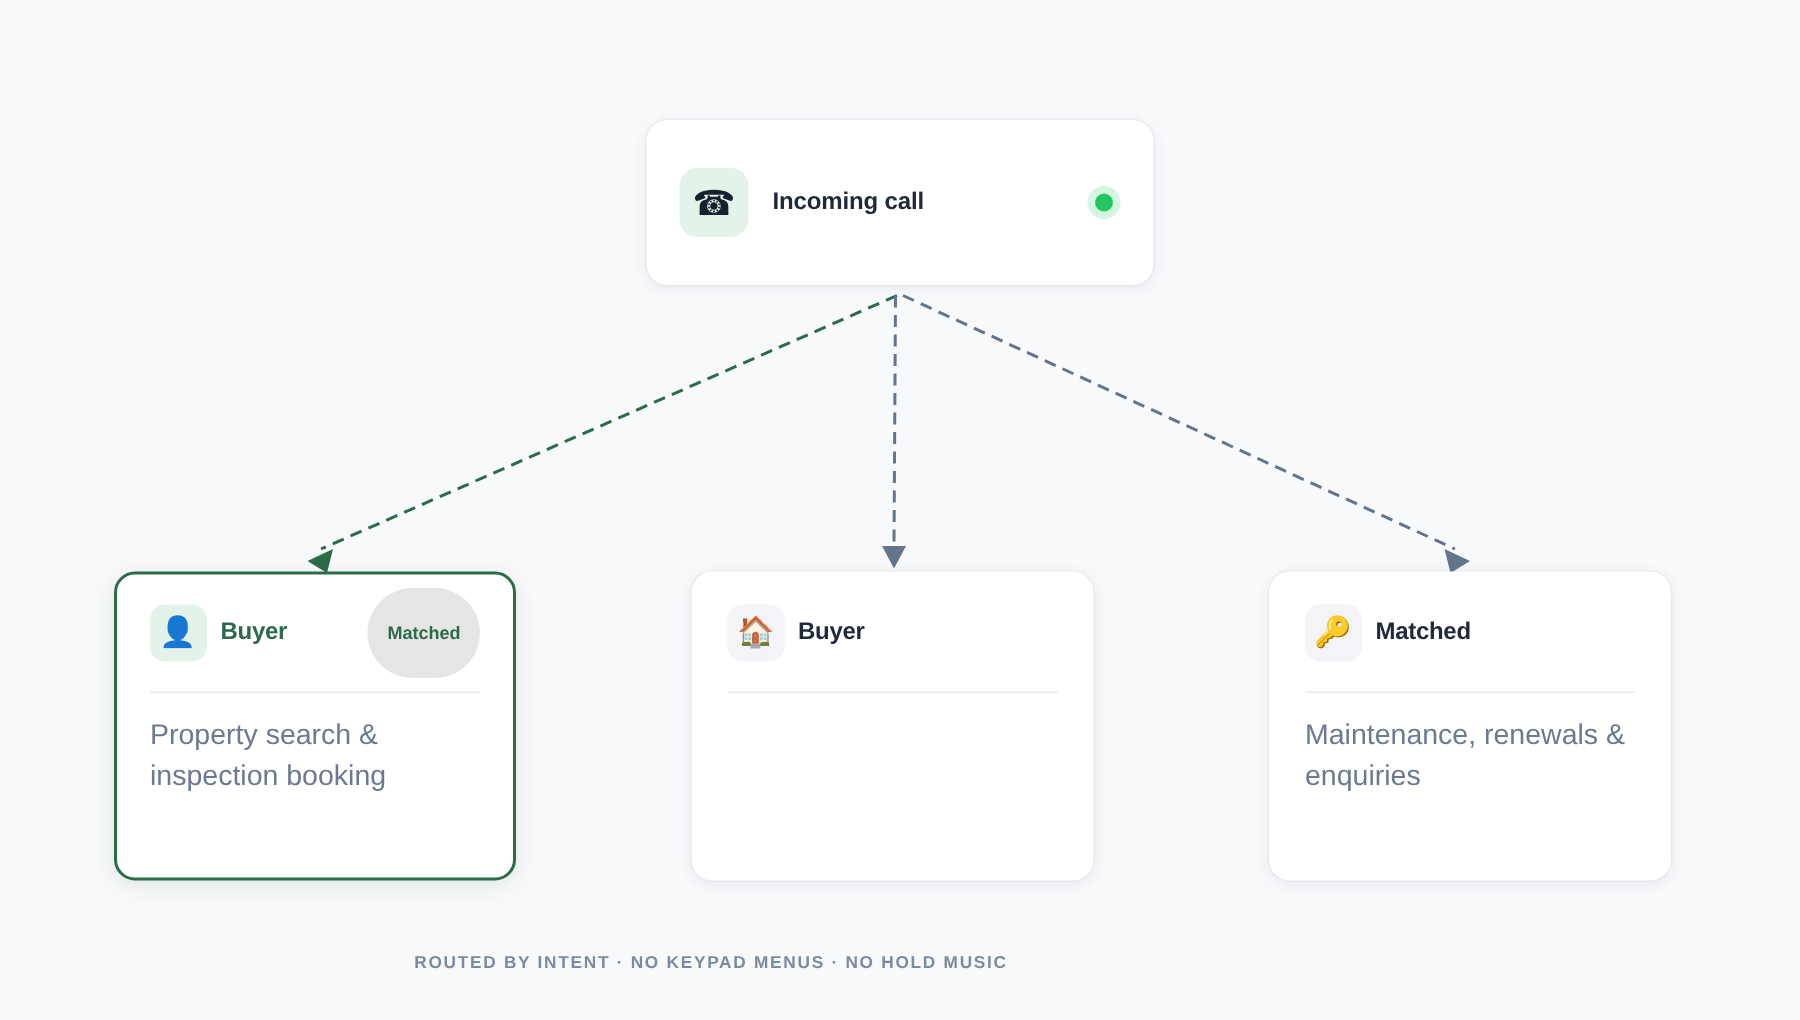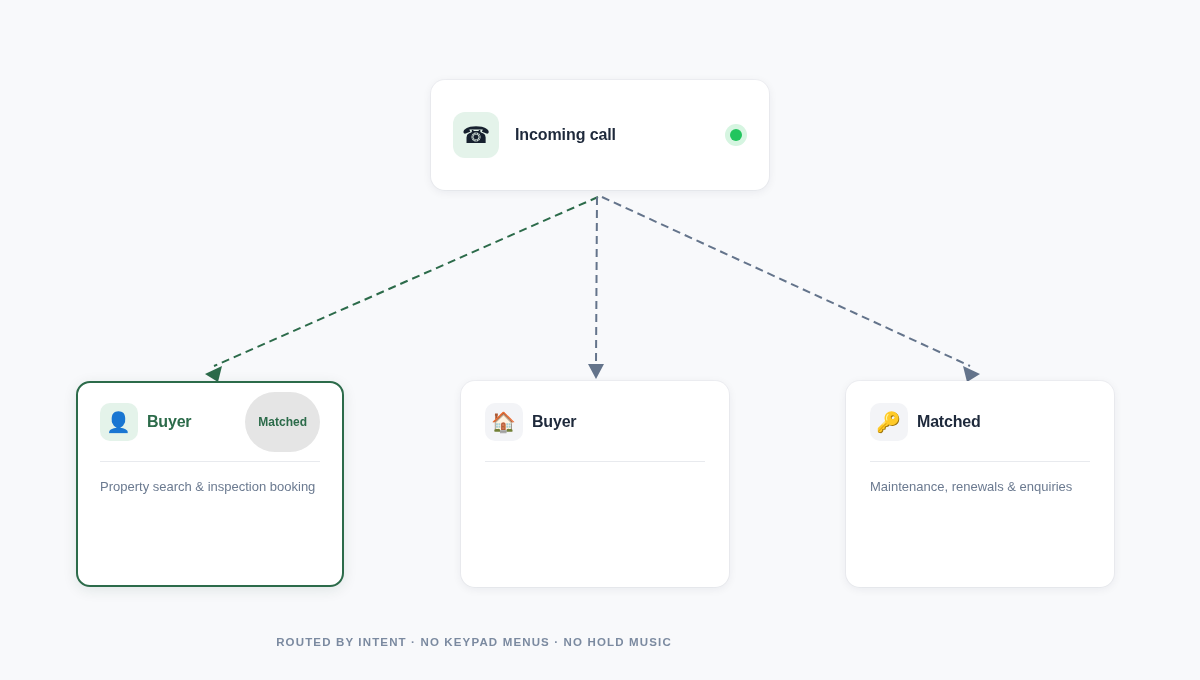--- a/index.html
+++ b/index.html
@@ -170,21 +170,21 @@
     white-space: nowrap;
   }
 
   .intent-divider {
     height: 1px;
     background: #e8eaee;
     margin-top: 20px;
   }
 
   .intent-desc {
-    font-size: 13px;
+    font-size: 19px;
     color: #6b7a90;
     margin-top: 16px;
     line-height: 1.4;
   }
 
   
   .footer {
     position: absolute;
     left: 0;
     top: 636px;

